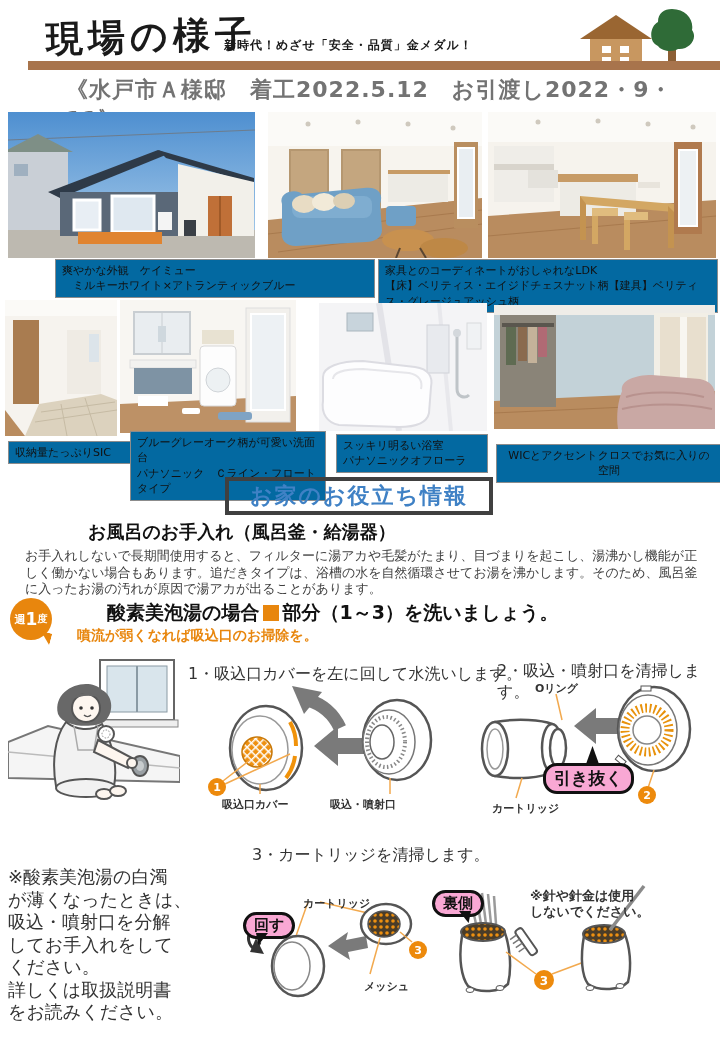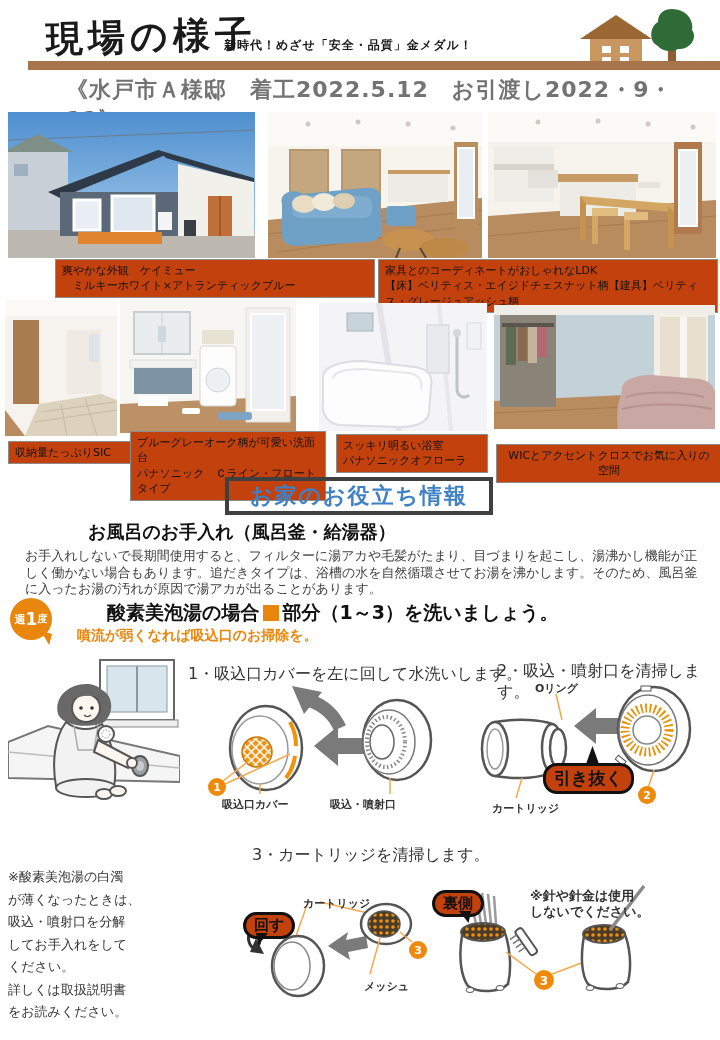--- a/index.html
+++ b/index.html
@@ -3,36 +3,36 @@
 <meta charset="utf-8">
 <style>
   html,body{margin:0;padding:0;background:#fff;}
   #page{position:relative;width:720px;height:1040px;background:#fff;overflow:hidden;
         font-family:"DejaVu Sans","Liberation Sans",sans-serif;color:#222;}
   .abs{position:absolute;}
   .title{font-size:37px;font-weight:bold;letter-spacing:5px;transform:rotate(-1.5deg);color:#1a1a1a;}
   .subtitle{font-size:12px;font-weight:bold;letter-spacing:1px;color:#1a1a1a;}
   .bar{background:#A8744C;}
   .siteline{font-size:22px;font-weight:bold;letter-spacing:1px;color:#737373;margin-left:36px;}
-  .cap{background:#c2410c;border:1px solid #8c8c8c;font-size:11px;line-height:1.4;color:#111;padding:3px 6px;}
+  .cap{background:#0369a1;border:1px solid #8c8c8c;font-size:11px;line-height:1.4;color:#111;padding:3px 6px;}
   .infobadge{border:4px solid #404040;color:#3F81C5;font-size:22px;font-weight:bold;
              letter-spacing:2px;text-align:center;line-height:30px;}
   .careheading{font-size:18px;font-weight:bold;color:#111;}
   .carebody{font-size:13px;line-height:16.5px;color:#404040;}
   .week{width:42px;height:42px;border-radius:50%;background:#E8860D;color:#fff;text-align:center;
         font-weight:bold;display:flex;align-items:center;justify-content:center;}
   .week::after{content:'';position:absolute;right:1px;bottom:-4px;width:12px;height:12px;
         background:#E8860D;clip-path:polygon(0 0,100% 0,100% 100%);transform:rotate(15deg);}
   .washheading{font-size:19px;font-weight:bold;color:#111;}
   .sq{display:inline-block;width:16px;height:16px;background:#E8860D;vertical-align:-2px;margin:0 3px 0 4px;}
   .washsub{font-size:14px;font-weight:bold;color:#E8860D;}
   .steplabel{font-size:16px;color:#333;}
   .lbl{font-size:11px;font-weight:bold;color:#333;}
-  .note{font-size:13px;line-height:22.5px;color:#333;white-space:pre-line;}
-  .bubble{background:#c2410c;border:3px solid #111;border-radius:14px;font-weight:bold;color:#111;
+  .note{font-size:18px;line-height:22.5px;color:#333;white-space:pre-line;}
+  .bubble{background:#f9a8d4;border:3px solid #111;border-radius:14px;font-weight:bold;color:#111;
           padding:1px 8px;}
   .bubble.tl::after{content:'';position:absolute;left:10px;bottom:-9px;width:12px;height:12px;
           background:#111;clip-path:polygon(0 0,100% 0,20% 100%);}
   .bubble.tr::after{content:'';position:absolute;right:10px;bottom:-9px;width:12px;height:12px;
           background:#111;clip-path:polygon(0 0,100% 0,80% 100%);}
   .warn{font-size:13px;font-weight:bold;color:#333;white-space:pre-line;line-height:1.25;}
   svg{display:block;}
 </style>
 </head>
 <body>

